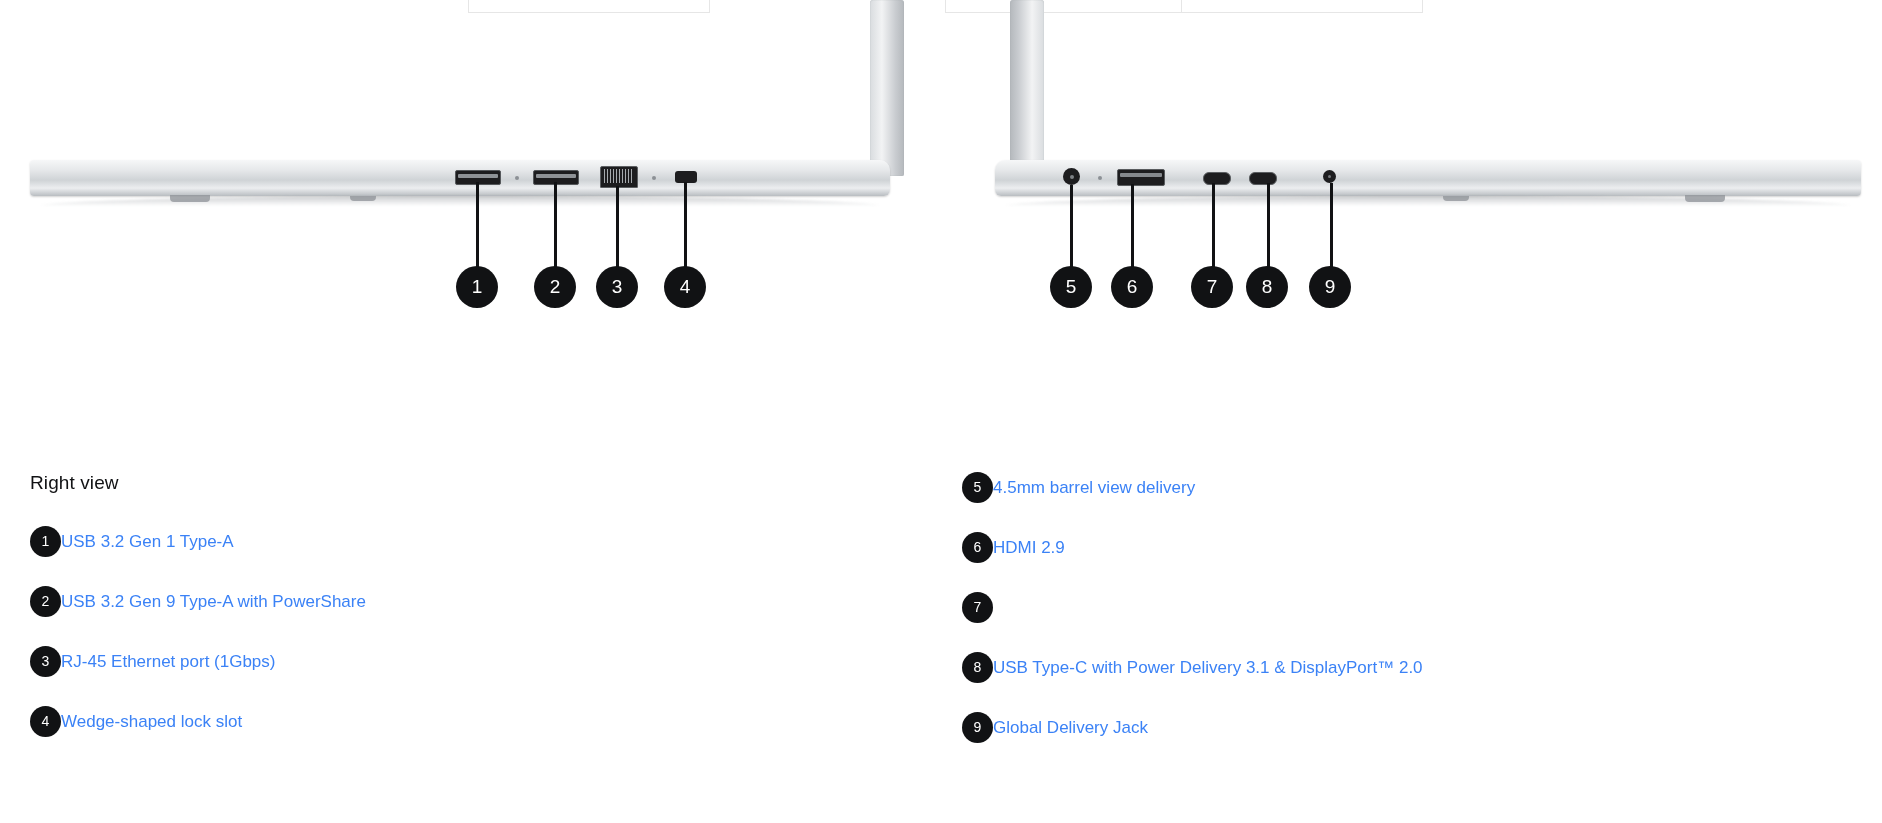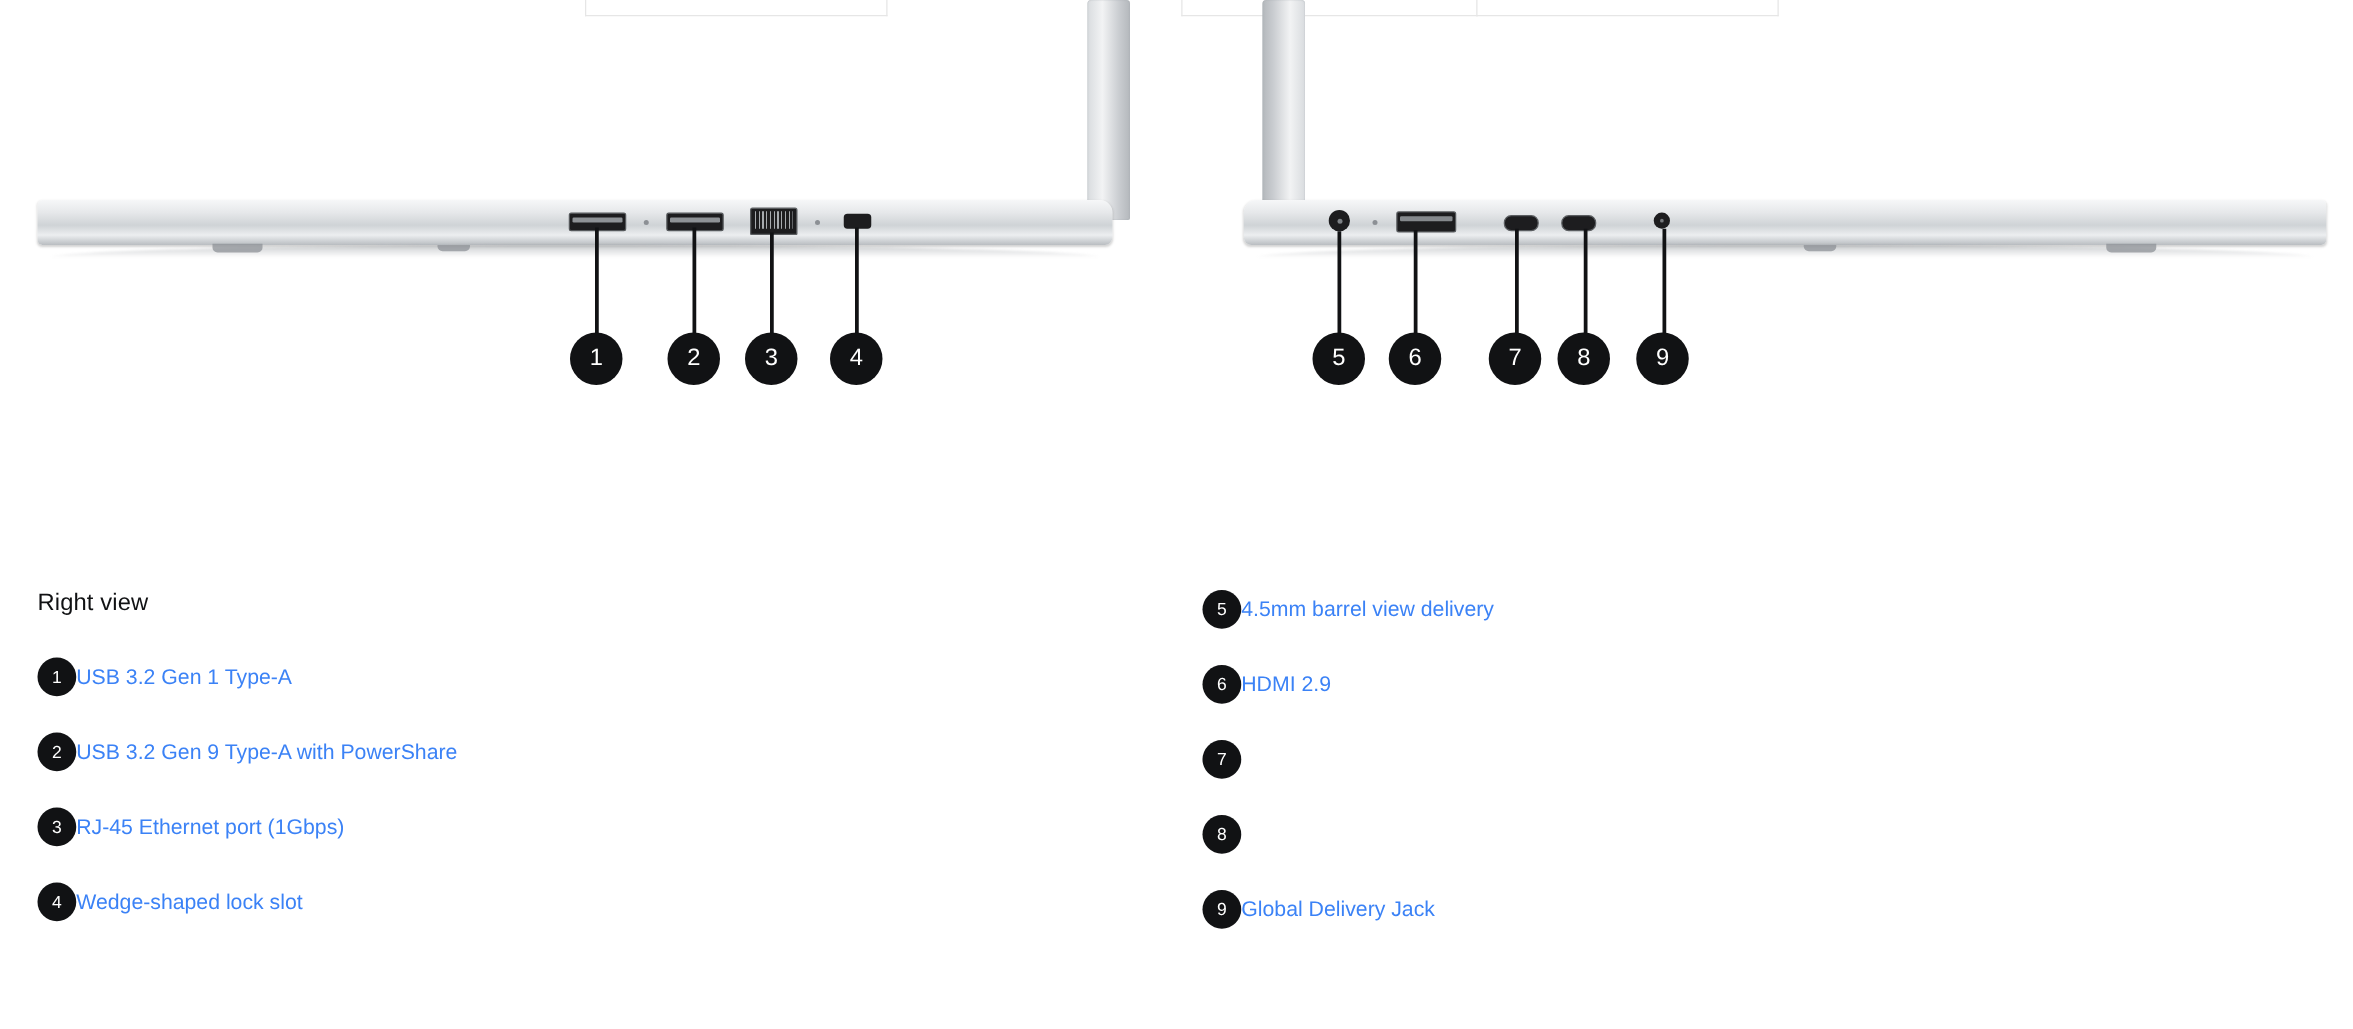--- a/index.html
+++ b/index.html
@@ -325,19 +325,20 @@
     <div class="legend-num">6</div>
     <div class="legend-label">HDMI 2.9</div>
   </div>
 
   <div class="legend-item">
     <div class="legend-num">7</div>
   </div>
 
   <div class="legend-item">
     <div class="legend-num">8</div>
+    <div class="legend-label">USB Type-C with Power Delivery 3.1 &amp; DisplayPort™ 2.0</div>
   </div>
 
   <div class="legend-item">
     <div class="legend-num">9</div>
     <div class="legend-label">Global Delivery Jack</div>
   </div>
 </div>
 
 </body></html>

